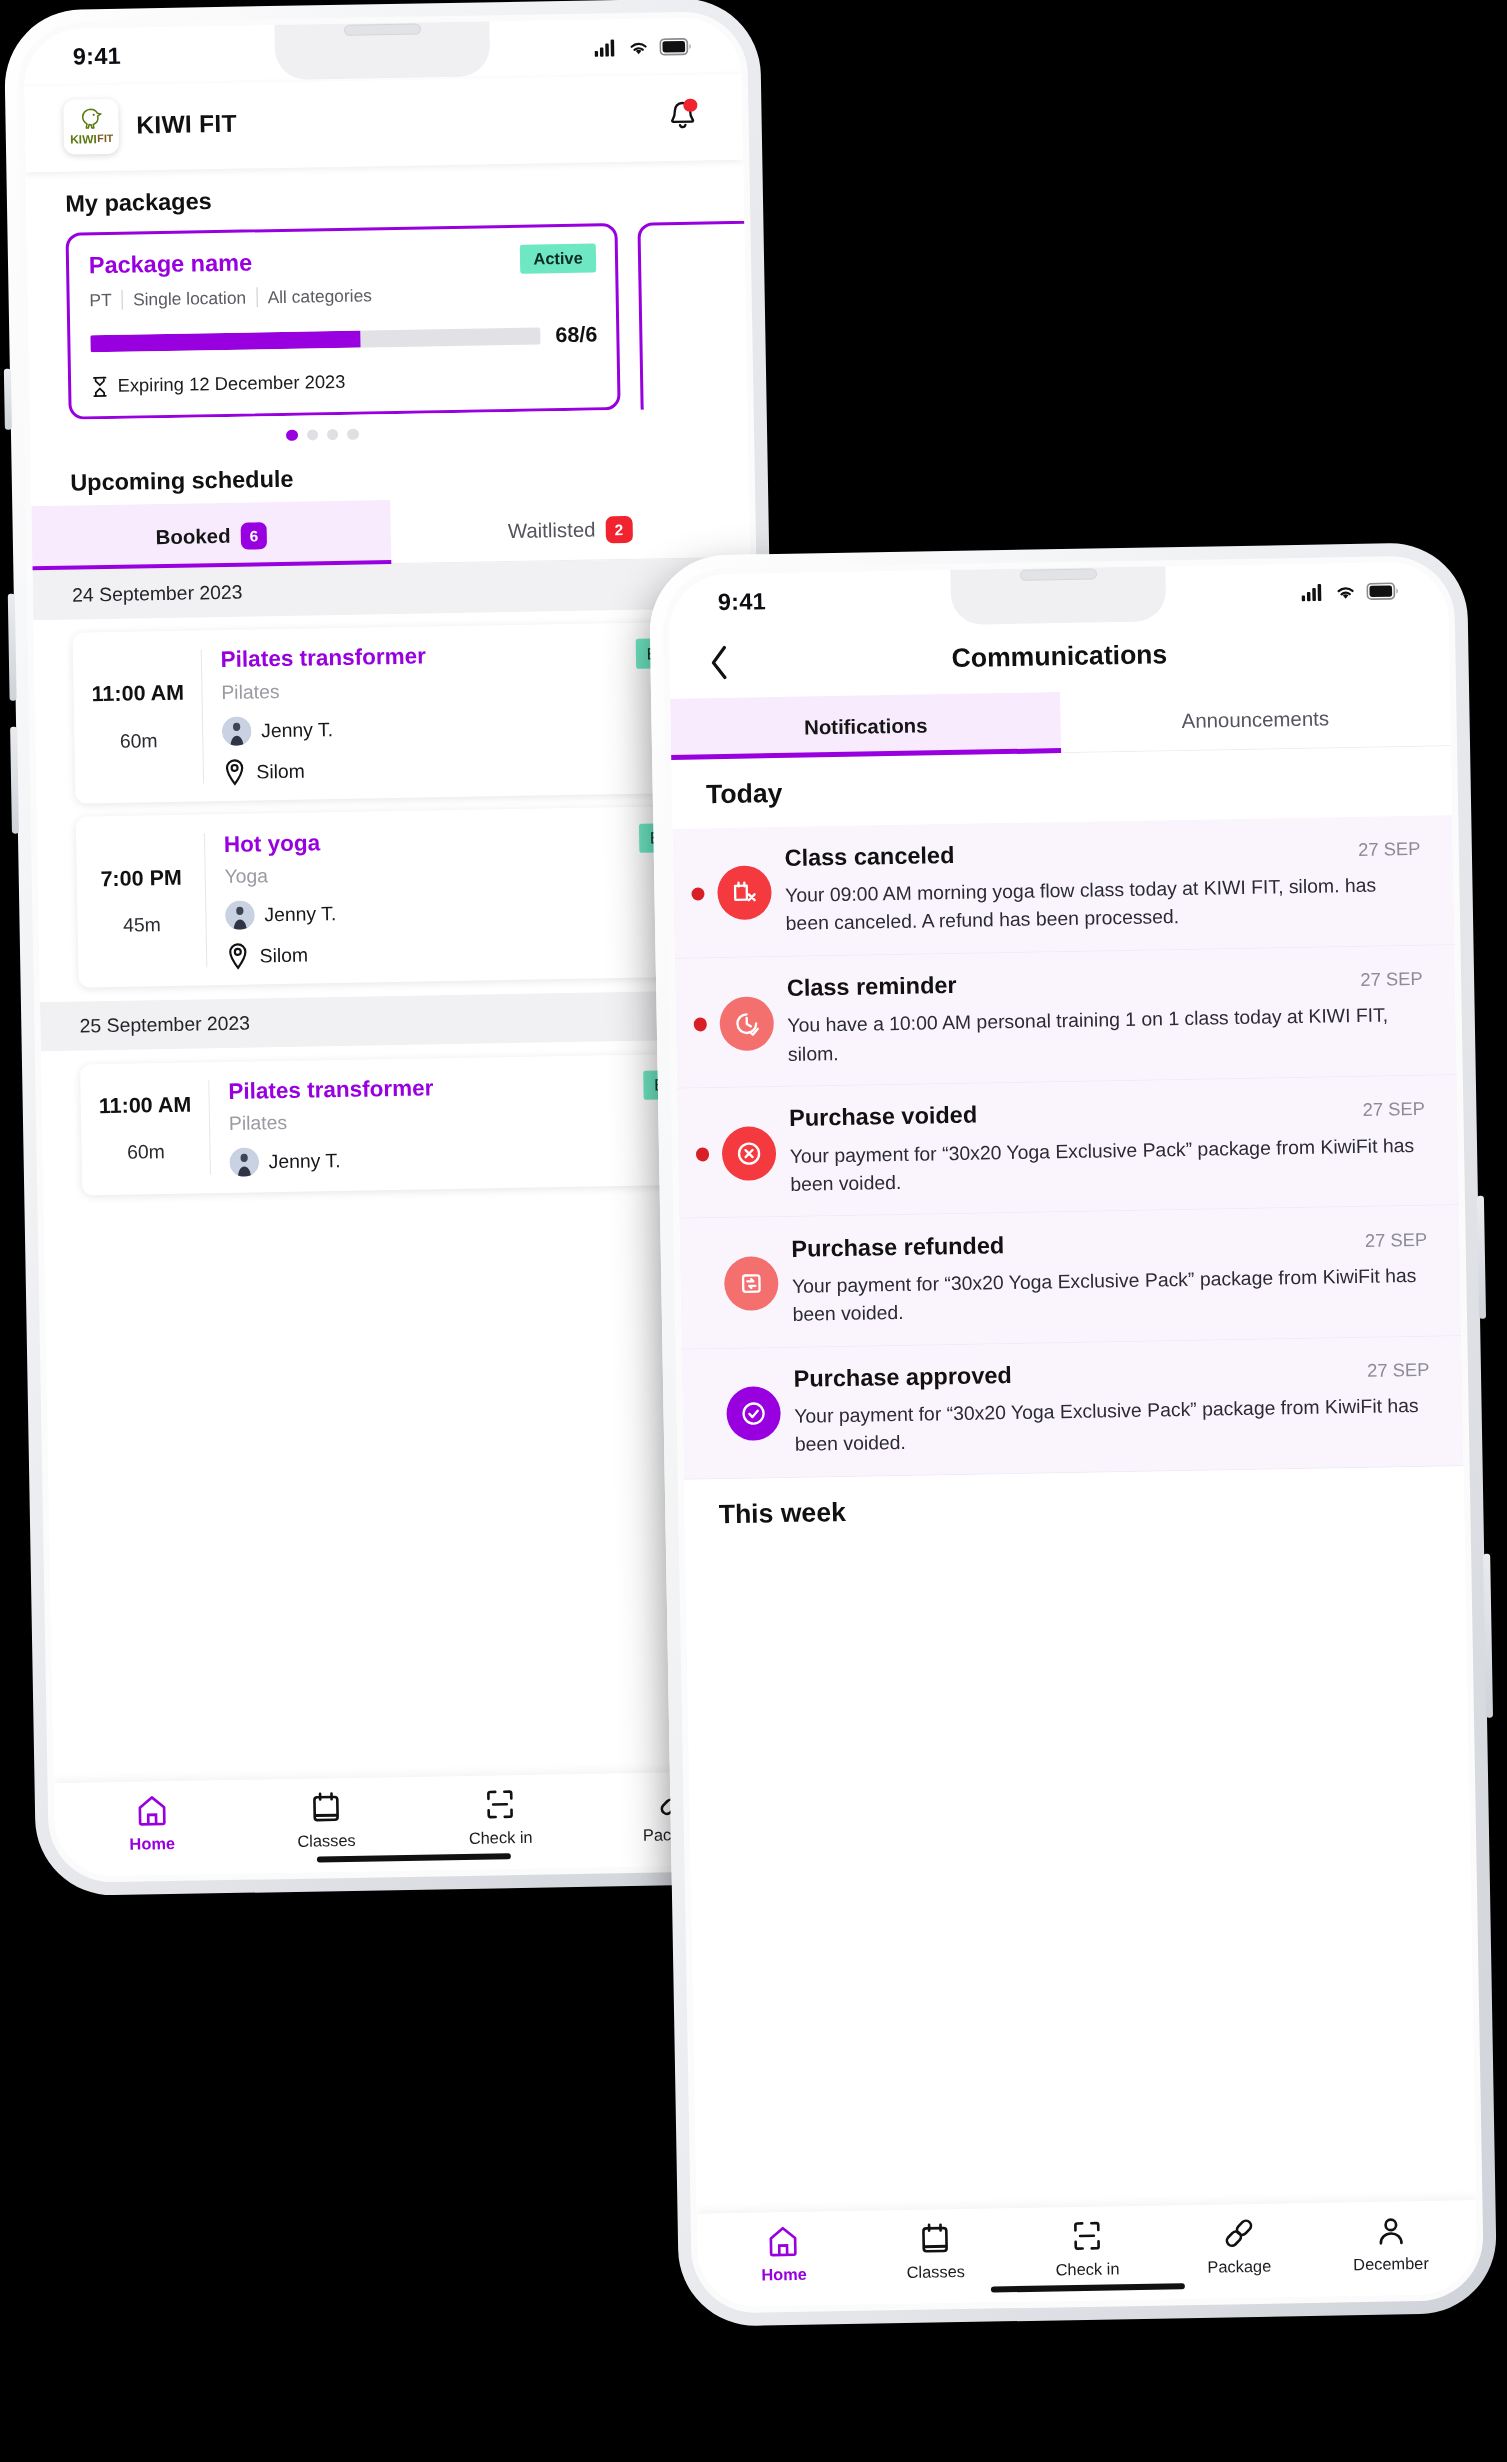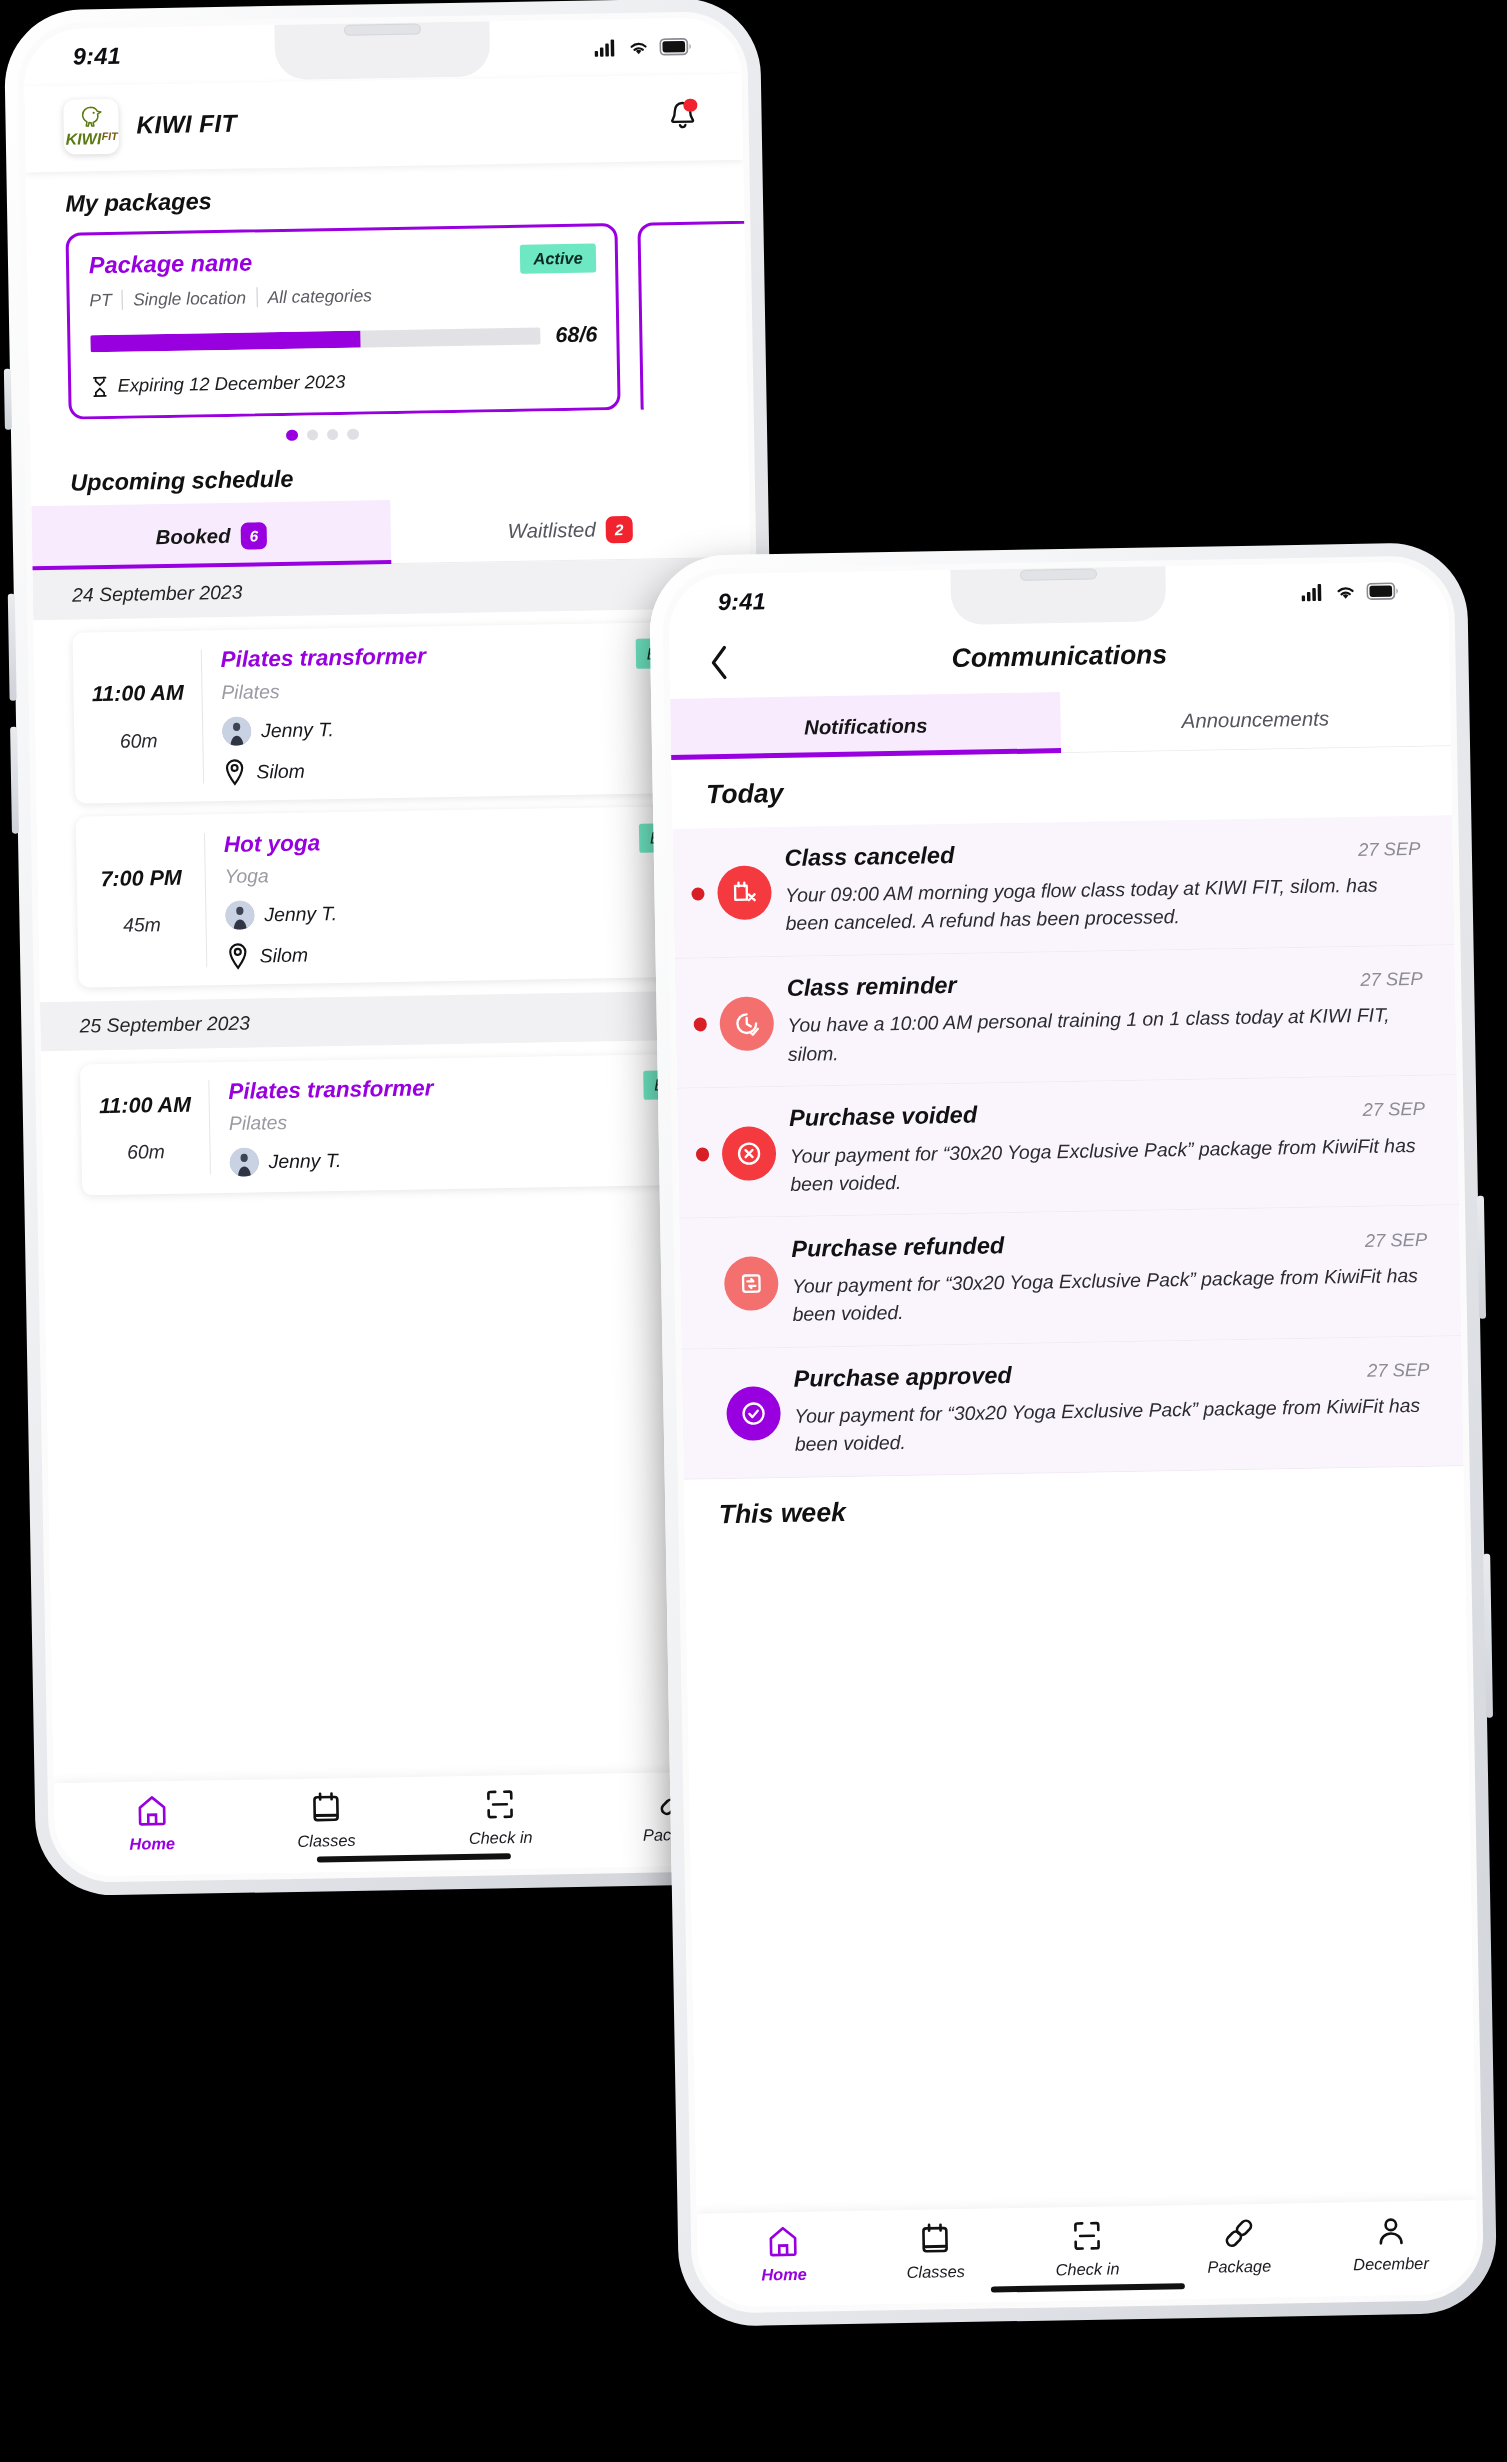--- a/index.html
+++ b/index.html
@@ -2,21 +2,21 @@
 <html style="font-size:8.2px"><head>
 <meta charset="utf-8">
 <style>
   * { box-sizing: border-box; margin: 0; padding: 0; }
   html, body {
     width: 1507px; height: 2462px;
     background: #000;
     font-family: "Liberation Sans", sans-serif;
     overflow: hidden;
   }
-  .stage { position: relative; width: 1211px; height: 2462px; font-style: italic; }
+  .stage { position: relative; width: 1211px; height: 2462px; }
 
   
   .phone {
     position: absolute;
     border-radius: 77px;
     background: linear-gradient(115deg,#ffffff 0%,#f2f3f5 30%,#e3e5e9 62%,#cfd2d8 100%);
     box-shadow: 0 20.4px 46px rgba(0,0,0,.45);
   }
   .phone .bezel {
     position: absolute; inset: 13.3px;
@@ -222,21 +222,21 @@
         </div>
 
         <div class="app-header">
           <div class="brand">
             <div class="brand-logo">
               <svg width="29" height="23.5" viewBox="0 0 40 34">
                 <path d="M20 3c-7 0-12 5-12 11 0 5 3 8 6 10l-1 6h3l1-5c1 .2 2 .3 3 .3l1 4.7h3l-1-5c4-1.6 7-5 7-9 0-1-.2-2-.5-3l5-3-5-1c-2-3.6-6-6-10-6z" fill="none" stroke="#5b7a11" stroke-width="2.2" stroke-linejoin="round"></path>
                 <circle cx="24" cy="11" r="1.6" fill="#5b7a11"></circle>
               </svg>
               <div style="display:flex;gap:0.5px;line-height:1;margin-top:1.5px;">
-                <span style="font-size:16px;font-weight:800;color:#5b7a11;">KIWI</span>
+                <span style="font-size:12px;font-weight:800;color:#5b7a11;">KIWI</span>
                 <span style="font-size:10.7px;font-weight:800;color:#7a5a16;">FIT</span>
               </div>
             </div>
             <div class="brand-name">KIWI FIT</div>
           </div>
           <div class="bell-wrap">
             <span>
               <svg width="30" height="33" viewBox="0 0 28 32">
                   <path d="M14 3c-4.4 0-7.4 3.3-7.4 7.6 0 6-1.8 7.6-2.6 9-.4.8.2 1.6 1 1.6h18c.8 0 1.4-.8 1-1.6-.8-1.4-2.6-3-2.6-9C21.4 6.3 18.4 3 14 3z" fill="none" stroke="#111" stroke-width="2.3" stroke-linejoin="round"></path>
                   <path d="M11.4 24.4a2.7 2.7 0 0 0 5.2 0" fill="none" stroke="#111" stroke-width="2.3" stroke-linecap="round"></path>

